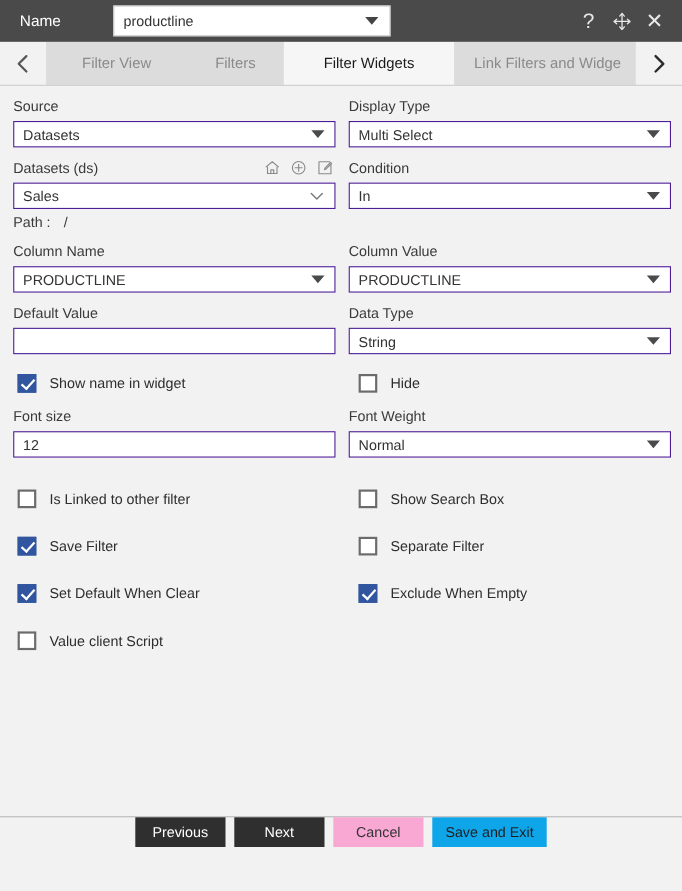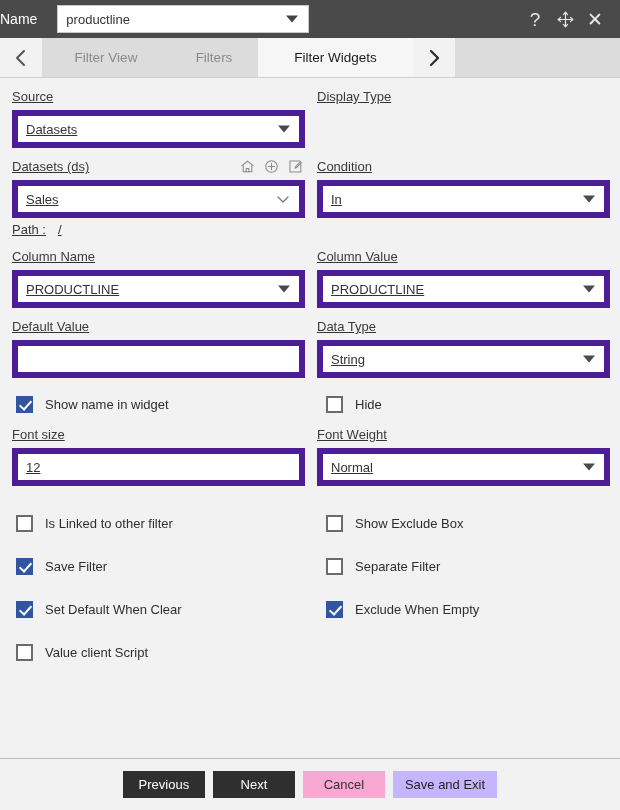--- a/index.html
+++ b/index.html
@@ -15,22 +15,23 @@
     font-size: 13px;
     -webkit-font-smoothing: antialiased;
   }
 
   
   .titlebar {
     height: 38px;
     background: #4a4a4a;
     display: flex;
     align-items: center;
-    padding: 0 10px 0 0;
+    padding: 0 10px 0 18px;
     position: relative;
+    gap: 28px;
   }
   .titlebar-label {
     color: #ffffff;
     font-size: 14px;
     margin-right: 20px;
     white-space: nowrap;
   }
   .name-input {
     width: 252px;
     height: 28px;
@@ -109,21 +110,20 @@
   .tab.t2 { width: 155px; }
   .tab.t3 { flex: 1 1 auto; min-width: 0; justify-content: flex-start; padding-left: 18px; }
 
   
   .form {
     padding: 10px 12px 0 12px;
   }
   .row {
     display: flex;
     gap: 12px;
-    text-decoration: underline;
   }
   .col { width: 293px; flex: 0 0 293px; }
 
   .field { margin-bottom: 10px; }
   .field-label {
     font-size: 13px;
     color: #3a3a3a;
     margin-bottom: 5px;
     display: flex;
     align-items: center;
@@ -132,23 +132,23 @@
   .label-icons {
     margin-left: auto;
     display: flex;
     align-items: center;
     gap: 9px;
     padding-right: 2px;
   }
   .label-icons svg { display: block; }
 
   .control {
-    height: 38px;
+    height: 24px;
     background: #ffffff;
-    border: 6px solid #4c1d95;
+    border: 1px solid #4c1d95;
     display: flex;
     align-items: center;
     padding: 0 8px;
     position: relative;
     font-size: 13px;
     color: #333333;
   }
   .control .tri {
     position: absolute;
     right: 9px;
@@ -214,43 +214,42 @@
 
   .toggle-row { display: flex; padding: 2px 0 0 4px; }
   .toggle-col { width: 305px; flex: 0 0 305px; display: flex; align-items: center; }
   .toggle-col.right { padding-left: 5px; }
 
   
   .footer {
     position: absolute;
     left: 0; right: 0;
     bottom: 0;
-    height: 52px;
+    height: 68px;
     background: #f2f2f2;
     border-top: 1px solid #b9b9b9;
     display: flex;
-    align-items: center;
     justify-content: center;
     gap: 8px;
   }
   .btn {
     height: 27px;
     min-width: 82px;
     display: flex;
     align-items: center;
     justify-content: center;
     font-size: 13px;
     padding: 0 12px;
     border: none;
     white-space: nowrap;
     font-family: "Liberation Sans", sans-serif;
   }
   .btn.dark { background: #2f2f2f; color: #ffffff; }
   .btn.light { background: #f9a8d4; color: #333333; }
-  .btn.accent { background: #c4b5fd; color: #1f1f1f; }
+  .btn.accent { background: #0ea5e9; color: #1f1f1f; }
 </style>
 </head>
 <body>
 
 <div class="titlebar">
   <span class="titlebar-label">Name</span>
   <div class="name-input">
     <span>productline</span>
     <span class="caret"></span>
   </div>
@@ -277,20 +276,23 @@
   </div>
   <div class="tab t0">
     <span>Filter View</span>
   </div>
   <div class="tab t1">
     <span>Filters</span>
   </div>
   <div class="tab t2 active">
     <span>Filter Widgets</span>
   </div>
+  <div class="tab t3">
+    <span>Link Filters and Widge</span>
+  </div>
   <div class="tab-arrow">
     <svg width="16" height="22" viewBox="0 0 16 22" fill="none" stroke="#2b2b2b" stroke-width="2.2" stroke-linecap="round" stroke-linejoin="round">
       <polyline points="5,4 12,11 5,18"></polyline>
     </svg>
   </div>
 </div>
 
 <div class="form">
 
   <div class="row">
@@ -299,20 +301,24 @@
         <div class="field-label">Source</div>
         <div class="control">
           <span>Datasets</span>
           <span class="tri"></span>
         </div>
       </div>
     </div>
     <div class="col">
       <div class="field">
         <div class="field-label">Display Type</div>
+        <div class="control">
+          <span>Multi Select</span>
+          <span class="tri"></span>
+        </div>
       </div>
     </div>
   </div>
 
   <div class="row">
     <div class="col">
       <div class="field">
         <div class="field-label">
           <span>Datasets (ds)</span>
           <span class="label-icons">
@@ -443,21 +449,21 @@
     <div class="cbgrid-row">
       <div class="cbgrid-col">
         <div class="cbrow">
           <span class="cb"></span>
           <span class="cb-label">Is Linked to other filter</span>
         </div>
       </div>
       <div class="cbgrid-col right">
         <div class="cbrow">
           <span class="cb"></span>
-          <span class="cb-label">Show Exclude Box</span>
+          <span class="cb-label">Show Search Box</span>
         </div>
       </div>
     </div>
 
     <div class="cbgrid-row">
       <div class="cbgrid-col">
         <div class="cbrow">
           <span class="cb checked"></span>
           <span class="cb-label">Save Filter</span>
         </div>

